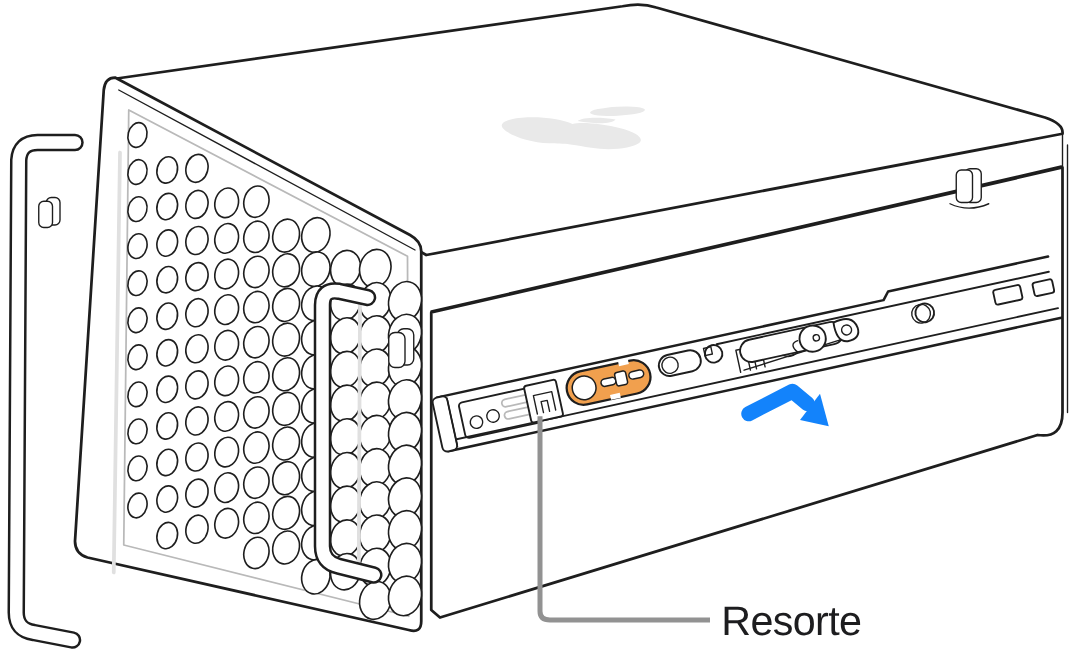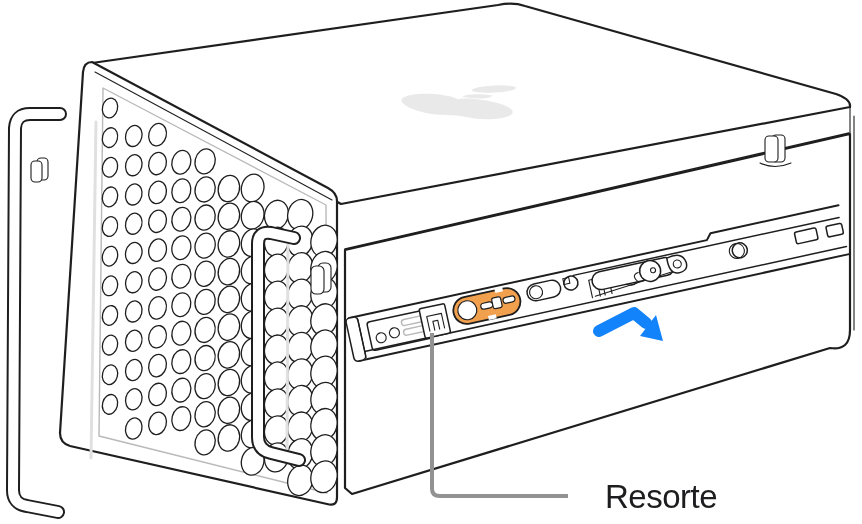--- a/index.html
+++ b/index.html
@@ -20,21 +20,21 @@
   .orange  {fill:var(--accent-orange,#f1a04e);stroke:var(--line,#1e1e1e);stroke-width:1.8;stroke-linejoin:round;}
   .orange-cut{fill:#fff;stroke:var(--line,#1e1e1e);stroke-width:1.2;stroke-linejoin:round;}
   .blue-stroke{fill:none;stroke:var(--accent-blue,#1383fb);stroke-width:12;stroke-linecap:round;stroke-linejoin:round;}
   .blue-fill{fill:var(--accent-blue,#1383fb);stroke:none;}
   .callout {fill:none;stroke:var(--callout-gray,#929292);stroke-width:4;stroke-linecap:butt;stroke-linejoin:round;}
   .logo    {fill:var(--logo-gray,#e9e9e9);stroke:none;}
   #grille-holes ellipse{fill:#fff;stroke:var(--line,#1e1e1e);stroke-width:1.3;}
   .handle-under{fill:none;stroke:var(--line,#1e1e1e);stroke-width:14;stroke-linecap:round;stroke-linejoin:round;}
   .handle-over {fill:none;stroke:#fff;stroke-width:10;stroke-linecap:round;stroke-linejoin:round;}
   .label{
-    position:absolute;left:605px;top:480px;
+    position:absolute;left:577px;top:480px;
     font-size:33px;line-height:1;letter-spacing:-0.5px;
     color:var(--text,#1d1d1f);white-space:nowrap;
   }
 </style>
 </head>
 <body>
 
 <div class="stage">
   <svg width="862" height="524" viewBox="0 0 862 524">
 

